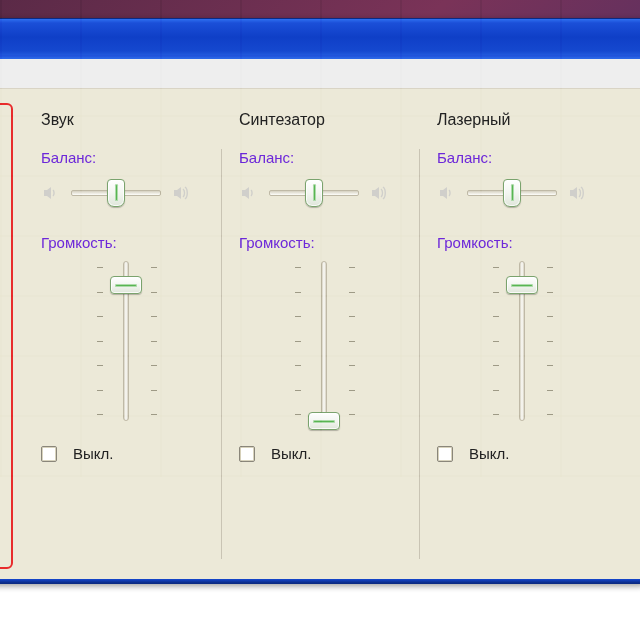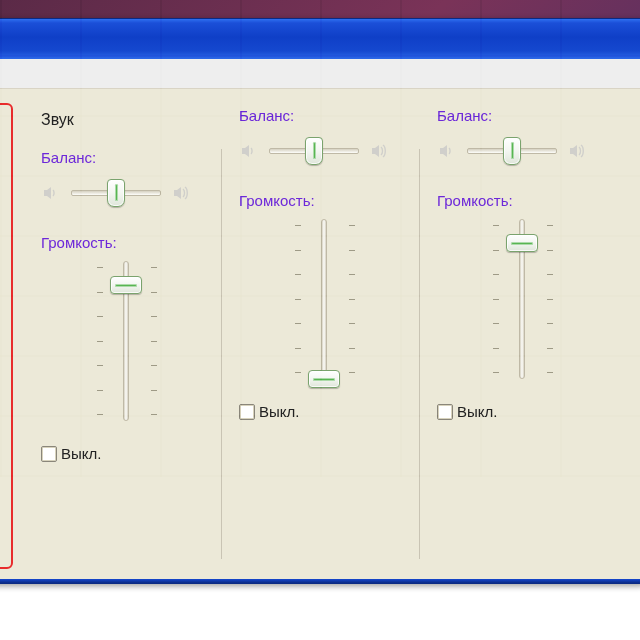--- a/index.html
+++ b/index.html
@@ -184,21 +184,21 @@
     background:#58b552;border-radius:2px;
     box-shadow: inset 0 0 0 1px rgba(255,255,255,0.5);
   }
   .vthumb .thumb-face::after{
     top:50%;left:4px;right:4px;height:3px;margin-top:-1.5px;
     background:#58b552;border-radius:2px;
     box-shadow: inset 0 0 0 1px rgba(255,255,255,0.5);
   }
   
   .mute {
-    display:flex;align-items:center;gap:4px;
+    display:flex;align-items:center;gap:16px;
     font-size:15px;color:#222;
   }
   .cbox{
     width:16px;height:16px;
     background:#fff;
     border:1px solid #8a867a;
     border-radius:2px;
     box-shadow: inset 0 0 0 1px #d8d3bd;
   }
   .bottom-border{
@@ -284,20 +284,21 @@
                 </div>
             </div>
           </div>
           <label class="mute">
             <span class="cbox"></span>
             <span>Выкл.</span>
           </label>
         </div>
 
         <div class="channel">
+          <div class="ch-name">Синтезатор</div>
           <div class="label">Баланс:</div>
           <div class="balance">
             <span class="spk">
               <svg viewBox="0 0 20 20">
                   <path d="M3 7h3l4-3v12l-4-3H3z" fill="#c7c7c7"></path>
                   <path d="M12 7c1.4 1 1.4 5 0 6" stroke="#c7c7c7" stroke-width="1.4" fill="none"></path>
                 </svg>
             </span>
             <div class="htrack">
               <span class="center-tick"></span>
@@ -352,20 +353,21 @@
                 </div>
             </div>
           </div>
           <label class="mute">
             <span class="cbox"></span>
             <span>Выкл.</span>
           </label>
         </div>
 
         <div class="channel">
+          <div class="ch-name">Лазерный</div>
           <div class="label">Баланс:</div>
           <div class="balance">
             <span class="spk">
               <svg viewBox="0 0 20 20">
                   <path d="M3 7h3l4-3v12l-4-3H3z" fill="#c7c7c7"></path>
                   <path d="M12 7c1.4 1 1.4 5 0 6" stroke="#c7c7c7" stroke-width="1.4" fill="none"></path>
                 </svg>
             </span>
             <div class="htrack">
               <span class="center-tick"></span>

